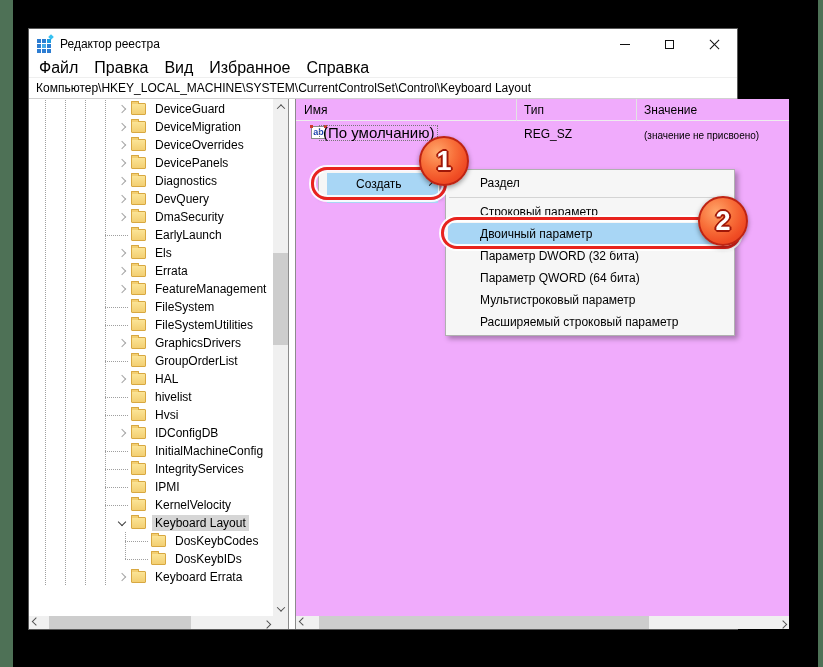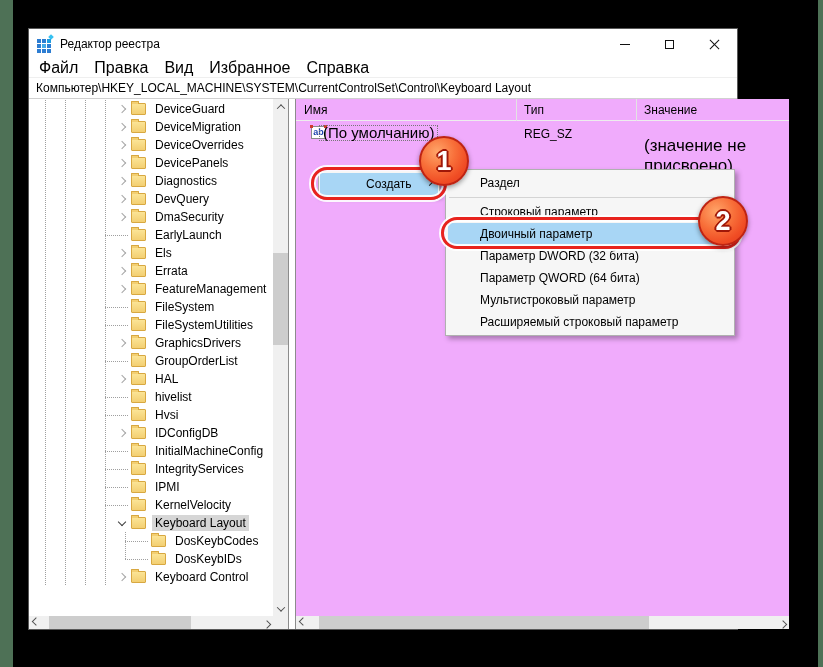--- a/index.html
+++ b/index.html
@@ -89,26 +89,26 @@
   .col-sep { position:absolute; top:0; width:1px; height:22px; background:#e3e3e3; }
   #sep-1 { left:220px; } #sep-2 { left:340px; }
   .lv-row { position:absolute; left:0; top:25px; width:100%; height:18px; }
   .ab-icon { position:absolute; left:5px; top:2px; width:15px; height:13px; border:1px solid #8a8a8a;
       background:#fff; font-size:9px; font-weight:bold; color:#1c3fae; line-height:11px; text-align:center;margin-left:10px; }
   .ab-icon::before,.ab-icon::after { content:""; position:absolute; top:-2px; width:3px; height:3px; background:#d03a2b; }
   .ab-icon::before { left:-2px; } .ab-icon::after { right:-2px; }
   .lv-name { position:absolute; left:23px; top:1px; font-size:15px; line-height:13px;
       border:1px dotted #787878; padding:0 3px 1px; }
   .lv-type { position:absolute; left:228px; top:3px; font-size:12px; }
-  .lv-value { position:absolute; left:348px; top:12px; font-size:17px; }
+  .lv-value { position:absolute; left:348px; top:6px; font-size:10px; }
 
   
   .ctx-menu { position:absolute; left:318px; top:171px; width:122px; height:26px;
       background:#f6f6f6; border:1px solid #b0b0b0; box-shadow:2px 2px 4px rgba(0,0,0,.35); padding:1px; z-index:5; }
-  .ctx-item { height:24px; background:var(--hl); font-size:12px; line-height:22px; padding-left:46px; position:relative; }
+  .ctx-item { height:30px; background:var(--hl); font-size:12px; line-height:22px; padding-left:29px; position:relative;margin-left:7px; }
   .sub-arrow { position:absolute; right:7px; top:8px; width:5px; height:5px;
       border-top:1px solid #222; border-right:1px solid #222; transform:rotate(45deg); }
 
   .submenu { position:absolute; left:445px; top:169px; width:290px; height:167px;
       background:#f6f6f6; border:1px solid #b0b0b0; box-shadow:3px 3px 5px rgba(0,0,0,.3); padding:2px 0; z-index:5; }
   .submenu-item { height:22px; line-height:22px; font-size:12px; padding-left:32px; margin:0 2px; }
   .submenu-item.highlighted { background:var(--hl); }
   .menu-separator { height:1px; background:#d4d4d4; margin:3px 3px; }
 
   
@@ -397,21 +397,21 @@
         <span class="folder"></span>
         <span class="tree-label">DosKeybIDs</span>
       </div>
       <div class="tree-row">
         <span class="guide"></span>
         <span class="guide"></span>
         <span class="guide"></span>
         <span class="guide"></span>
         <span class="expander collapsed"></span>
         <span class="folder"></span>
-        <span class="tree-label">Keyboard Control</span>
+        <span class="tree-label">Keyboard Errata</span>
       </div>
     </div>
 
   <div class="vscroll">
     <div class="sb-arrow arr-up">
         <span></span>
       </div>
     <div class="thumb"></div>
     <div class="sb-arrow arr-down">
         <span></span>

